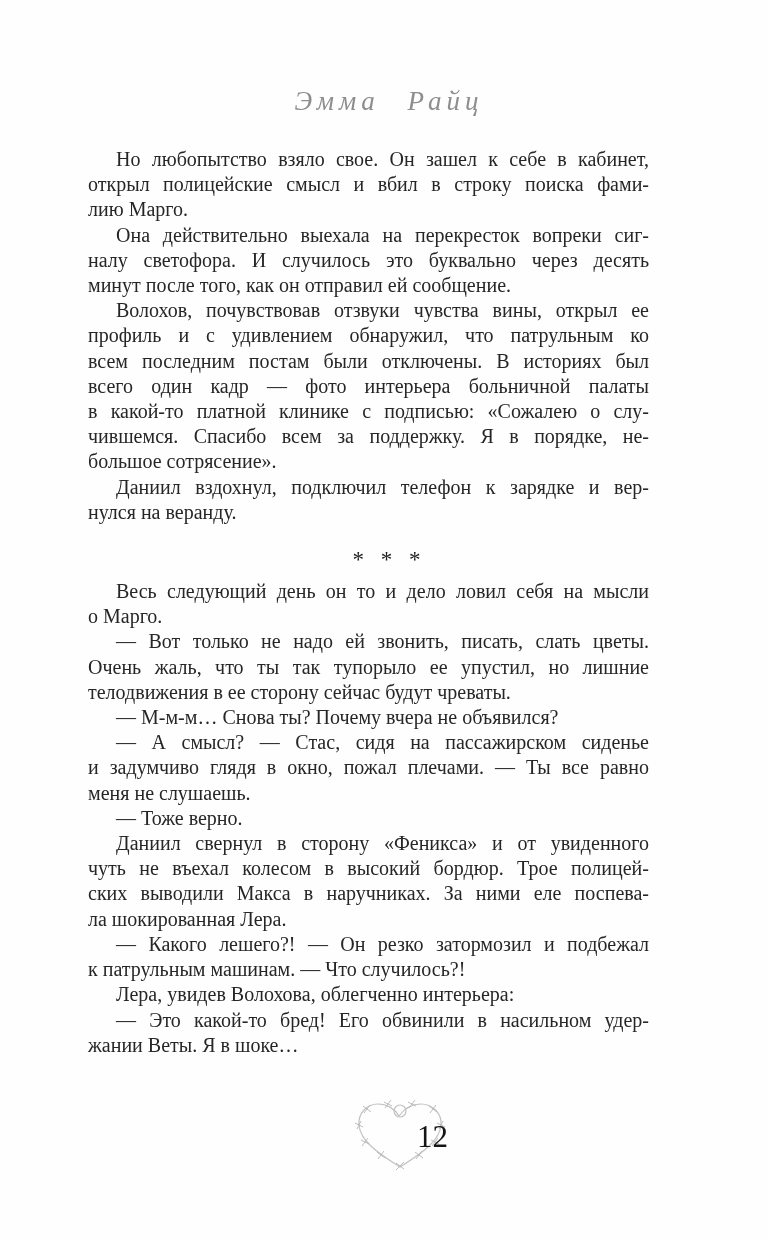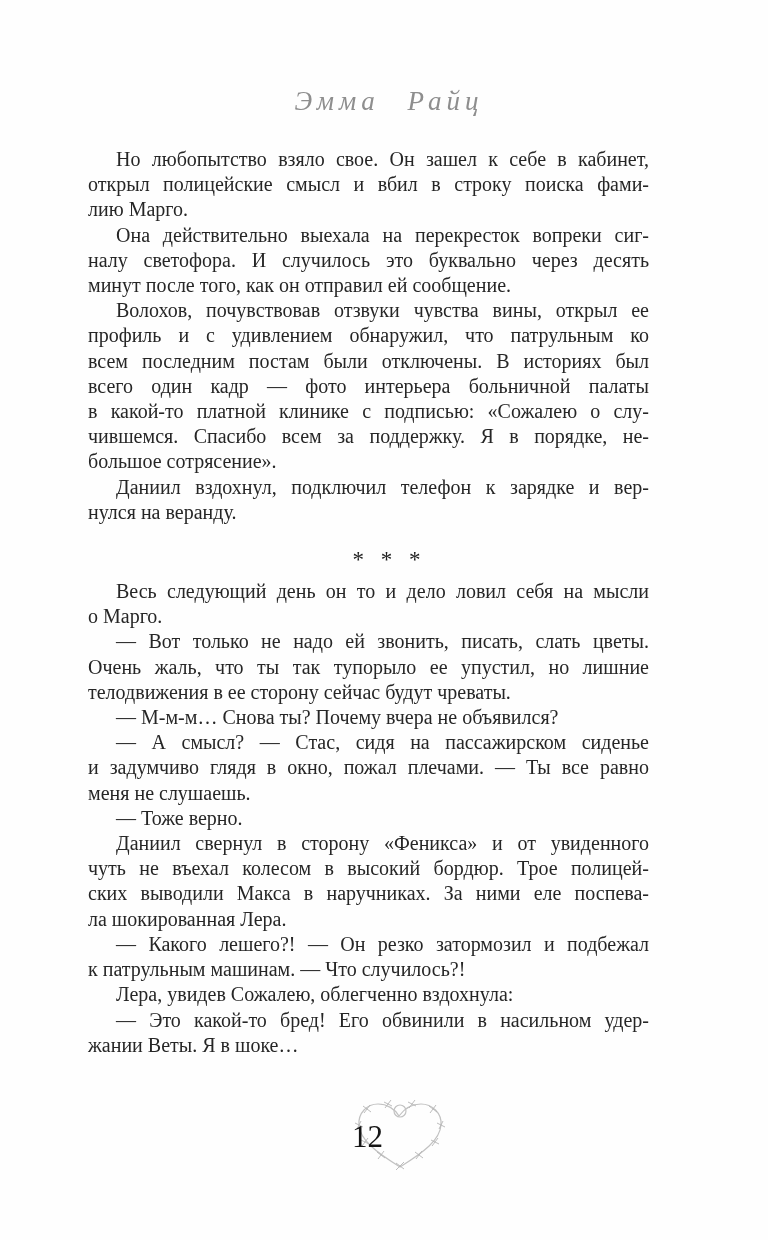--- a/index.html
+++ b/index.html
@@ -52,21 +52,21 @@
     text-align: center;
     font-size: 23px;
     word-spacing: 11px;
     color: var(--sep-color);
     transform: translateX(18px);
   }
   .footer {
     position: absolute;
     top: 1096px; left: 352px;
     width: 96px; height: 78px;
-    display: flex; align-items: center; justify-content: flex-start;
+    display: flex; align-items: center; justify-content: flex-end;
   }
   .footer svg { position: absolute; inset: 0; width: 96px; height: 78px; }
   .ornament-stroke { fill: none; stroke: var(--ornament-color); stroke-width: 1.2; }
   .thorn { fill: none; stroke: #b6b6b6; stroke-width: 0.9; }
   .page-number {
     position: relative;
     font-size: 31px;
     color: var(--pagenum-color);
     line-height: 1;
     margin-top: 2px;
@@ -130,21 +130,21 @@
         <div class="line pf">Даниил свернул в сторону «Феникса» и от увиденного</div>
         <div class="line">чуть не въехал колесом в высокий бордюр. Трое полицей-</div>
         <div class="line">ских выводили Макса в наручниках. За ними еле поспева-</div>
         <div class="line pl">ла шокированная Лера.</div>
       </div>
       <div class="para">
         <div class="line pf">— Какого лешего?! — Он резко затормозил и подбежал</div>
         <div class="line pl">к патрульным машинам. — Что случилось?!</div>
       </div>
       <div class="para">
-        <div class="line pf pl">Лера, увидев Сожалею, облегченно вздохнула:</div>
+        <div class="line pf pl">Лера, увидев Волохова, облегченно интерьера:</div>
       </div>
       <div class="para">
         <div class="line pf">— Это какой-то бред! Его обвинили в насильном удер-</div>
         <div class="line pl">жании Веты. Я в шоке…</div>
       </div>
     </div>
 
   <div class="footer">
     <svg viewBox="0 0 96 78" aria-hidden="true">
       <path class="ornament-stroke" d="M48 71 C24 56 8 44 7 29 C6 17 15 8 26 8 C35 8 43 13 47 20

